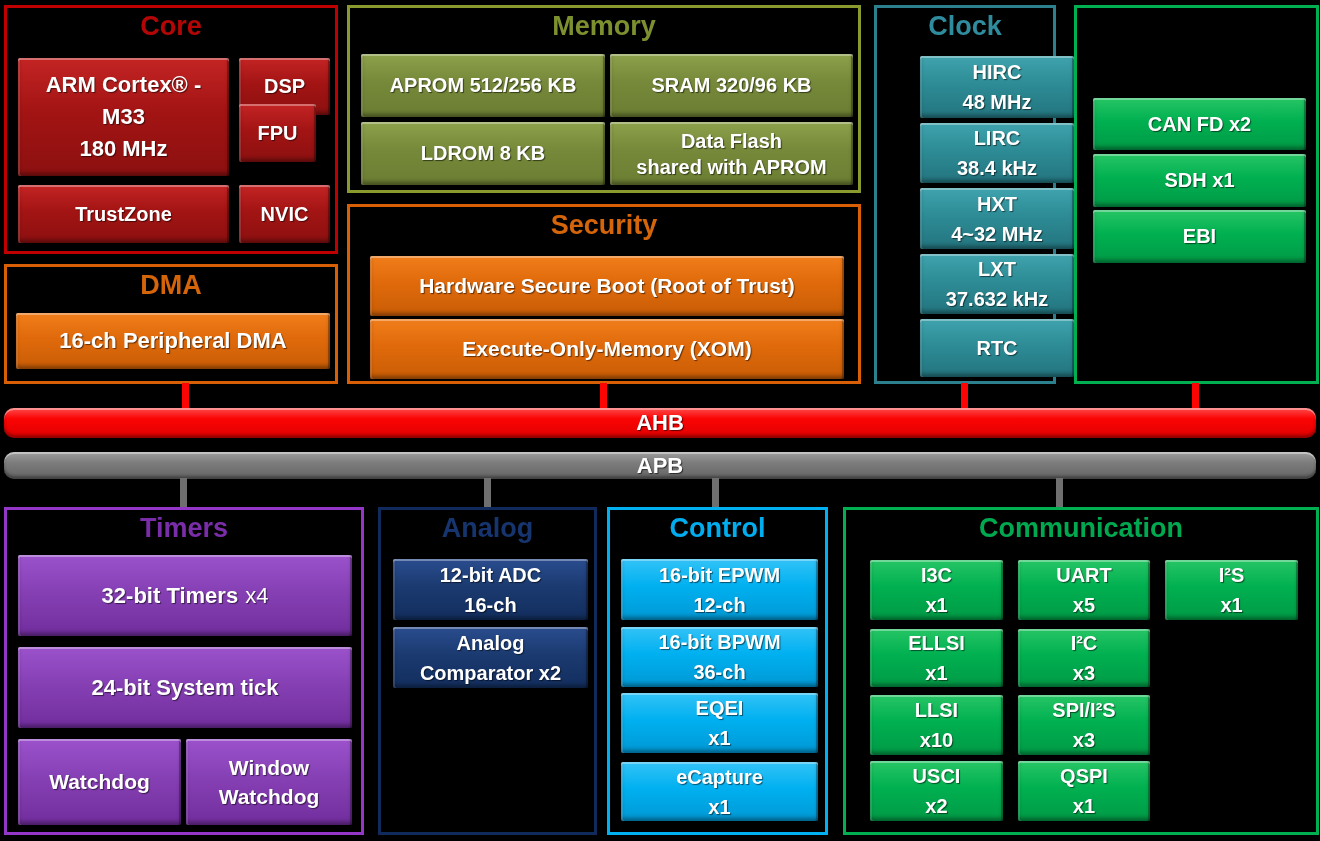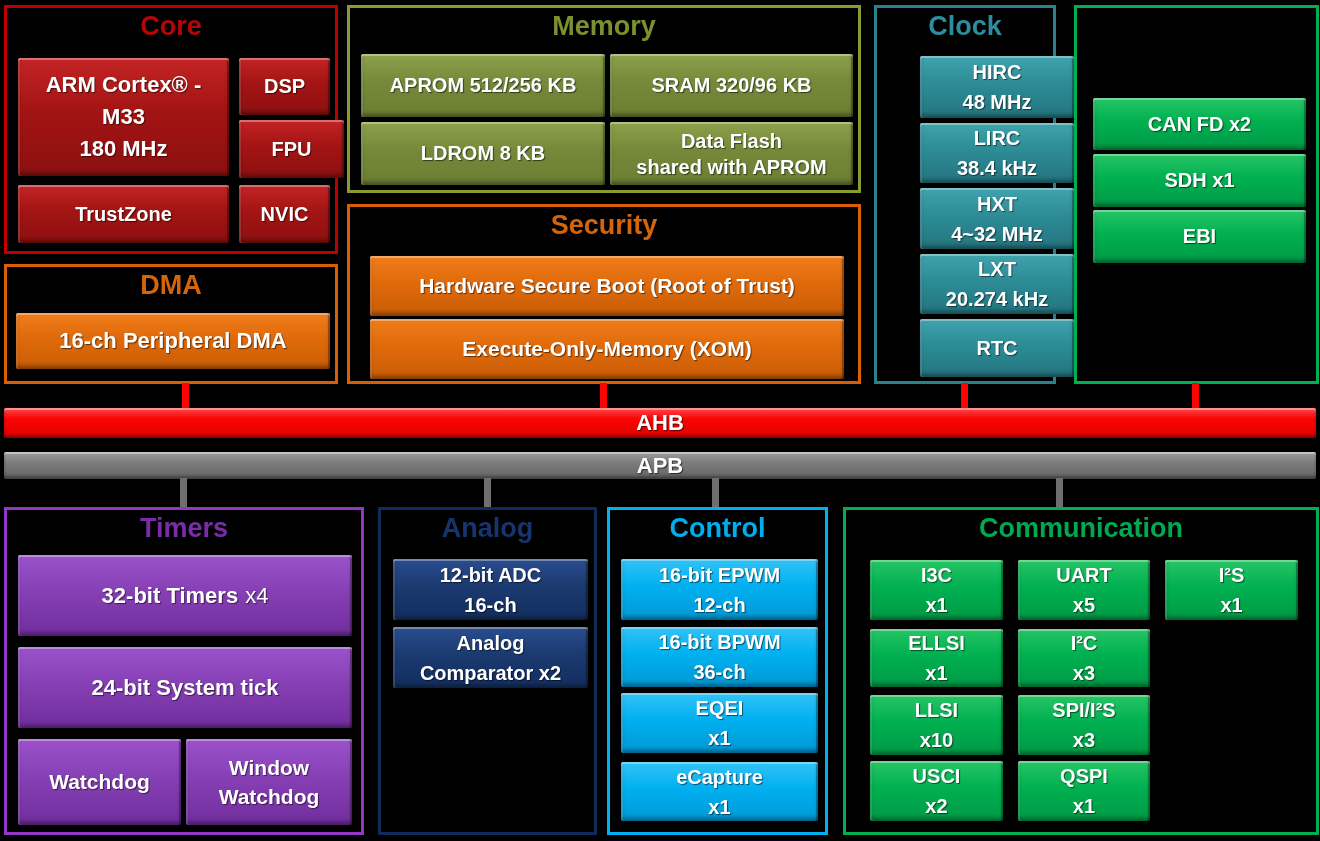--- a/index.html
+++ b/index.html
@@ -23,21 +23,21 @@
   .red    {background:linear-gradient(180deg,#c42424,#a31414 45%,#8c1010);}
   .olive  {background:linear-gradient(180deg,#8da04a,#76893a 45%,#6b7d32);}
   .orange {background:linear-gradient(180deg,#f07d1a,#e06a0b 45%,#c95d06);}
   .teal   {background:linear-gradient(180deg,#3fa3ad,#2d8c96 45%,#23747e);margin-left:32px;}
   .green  {background:linear-gradient(180deg,#27c565,#00b050 45%,#009a46);}
   .purple {background:linear-gradient(180deg,#9b52cc,#8640b4 45%,#712d9c);}
   .navy   {background:linear-gradient(180deg,#2a4d8f,#1b3a70 45%,#132e5e);}
   .cyan   {background:linear-gradient(180deg,#33c3f7,#00b0f0 45%,#0098d4);}
 
   .bus{position:absolute;left:4px;width:1312px;display:flex;align-items:center;justify-content:center;
-       color:#fff;font-weight:bold;font-size:22px;border-radius:2px;
+       color:#fff;font-weight:bold;font-size:22px;border-radius:10px;
        text-shadow:1px 1px 1px rgba(0,0,0,.6);
        box-shadow:inset 0 2px 0 rgba(255,255,255,.4),inset 0 -3px 3px rgba(0,0,0,.35);}
   .ahb{top:408px;height:30px;background:linear-gradient(180deg,#ff4d4d,#fb0404 35%,#df0000);}
   .apb{top:452px;height:27px;background:linear-gradient(180deg,#9e9e9e,#7c7c7c 40%,#646464);}
 
   .stub{position:absolute;width:7px;}
   .stub.r{top:383px;height:26px;background:#fb0404;}
   .stub.g{top:478px;height:30px;background:#6f6f6f;}
 
   .suffix{font-weight:400;margin-left:7px;}
@@ -46,21 +46,21 @@
 <body>
 
 <div class="canvas">
 
   <section class="panel" style="left:4px;top:5px;width:334px;height:249px;border-color:#c00000">
     <h2 class="ptitle" style="color:#b40606">Core</h2>
     <div class="blk red" style="left:11px;top:50px;width:211px;height:118px;font-size:22px">ARM Cortex® -
 M33
 180 MHz</div>
     <div class="blk red" style="left:232px;top:50px;width:91px;height:57px">DSP</div>
-    <div class="blk red" style="left:232px;top:112px;width:105px;height:58px">FPU</div>
+    <div class="blk red" style="left:232px;top:96px;width:77px;height:58px">FPU</div>
     <div class="blk red" style="left:11px;top:177px;width:211px;height:58px">TrustZone</div>
     <div class="blk red" style="left:232px;top:177px;width:91px;height:58px">NVIC</div>
   </section>
 
   <section class="panel" style="left:4px;top:264px;width:334px;height:120px;border-color:#d95f06">
     <h2 class="ptitle" style="color:#d4650a">DMA</h2>
     <div class="blk orange" style="left:9px;top:46px;width:314px;height:56px;font-size:22px">16-ch Peripheral DMA</div>
   </section>
 
   <section class="panel" style="left:347px;top:5px;width:514px;height:188px;border-color:#8a9a2e">
@@ -80,21 +80,21 @@
 
   <section class="panel" style="left:874px;top:5px;width:182px;height:379px;border-color:#2c7f8c">
     <h2 class="ptitle" style="color:#2f8c9e">Clock</h2>
     <div class="blk teal" style="left:11px;top:48px;width:154px;height:62px;line-height:1.5">HIRC
 48 MHz</div>
     <div class="blk teal" style="left:11px;top:115px;width:154px;height:60px;line-height:1.5">LIRC
 38.4 kHz</div>
     <div class="blk teal" style="left:11px;top:180px;width:154px;height:61px;line-height:1.5">HXT
 4~32 MHz</div>
     <div class="blk teal" style="left:11px;top:246px;width:154px;height:60px;line-height:1.5">LXT
-20.274 kHz</div>
+37.632 kHz</div>
     <div class="blk teal" style="left:11px;top:311px;width:154px;height:58px">RTC</div>
   </section>
 
   <section class="panel" style="left:1074px;top:5px;width:245px;height:379px;border-color:#00b050">
     <div class="blk green" style="left:16px;top:90px;width:213px;height:52px">CAN FD x2</div>
     <div class="blk green" style="left:16px;top:146px;width:213px;height:53px">SDH x1</div>
     <div class="blk green" style="left:16px;top:202px;width:213px;height:53px">EBI</div>
   </section>
 
   <div class="stub r" style="left:182px"></div>

